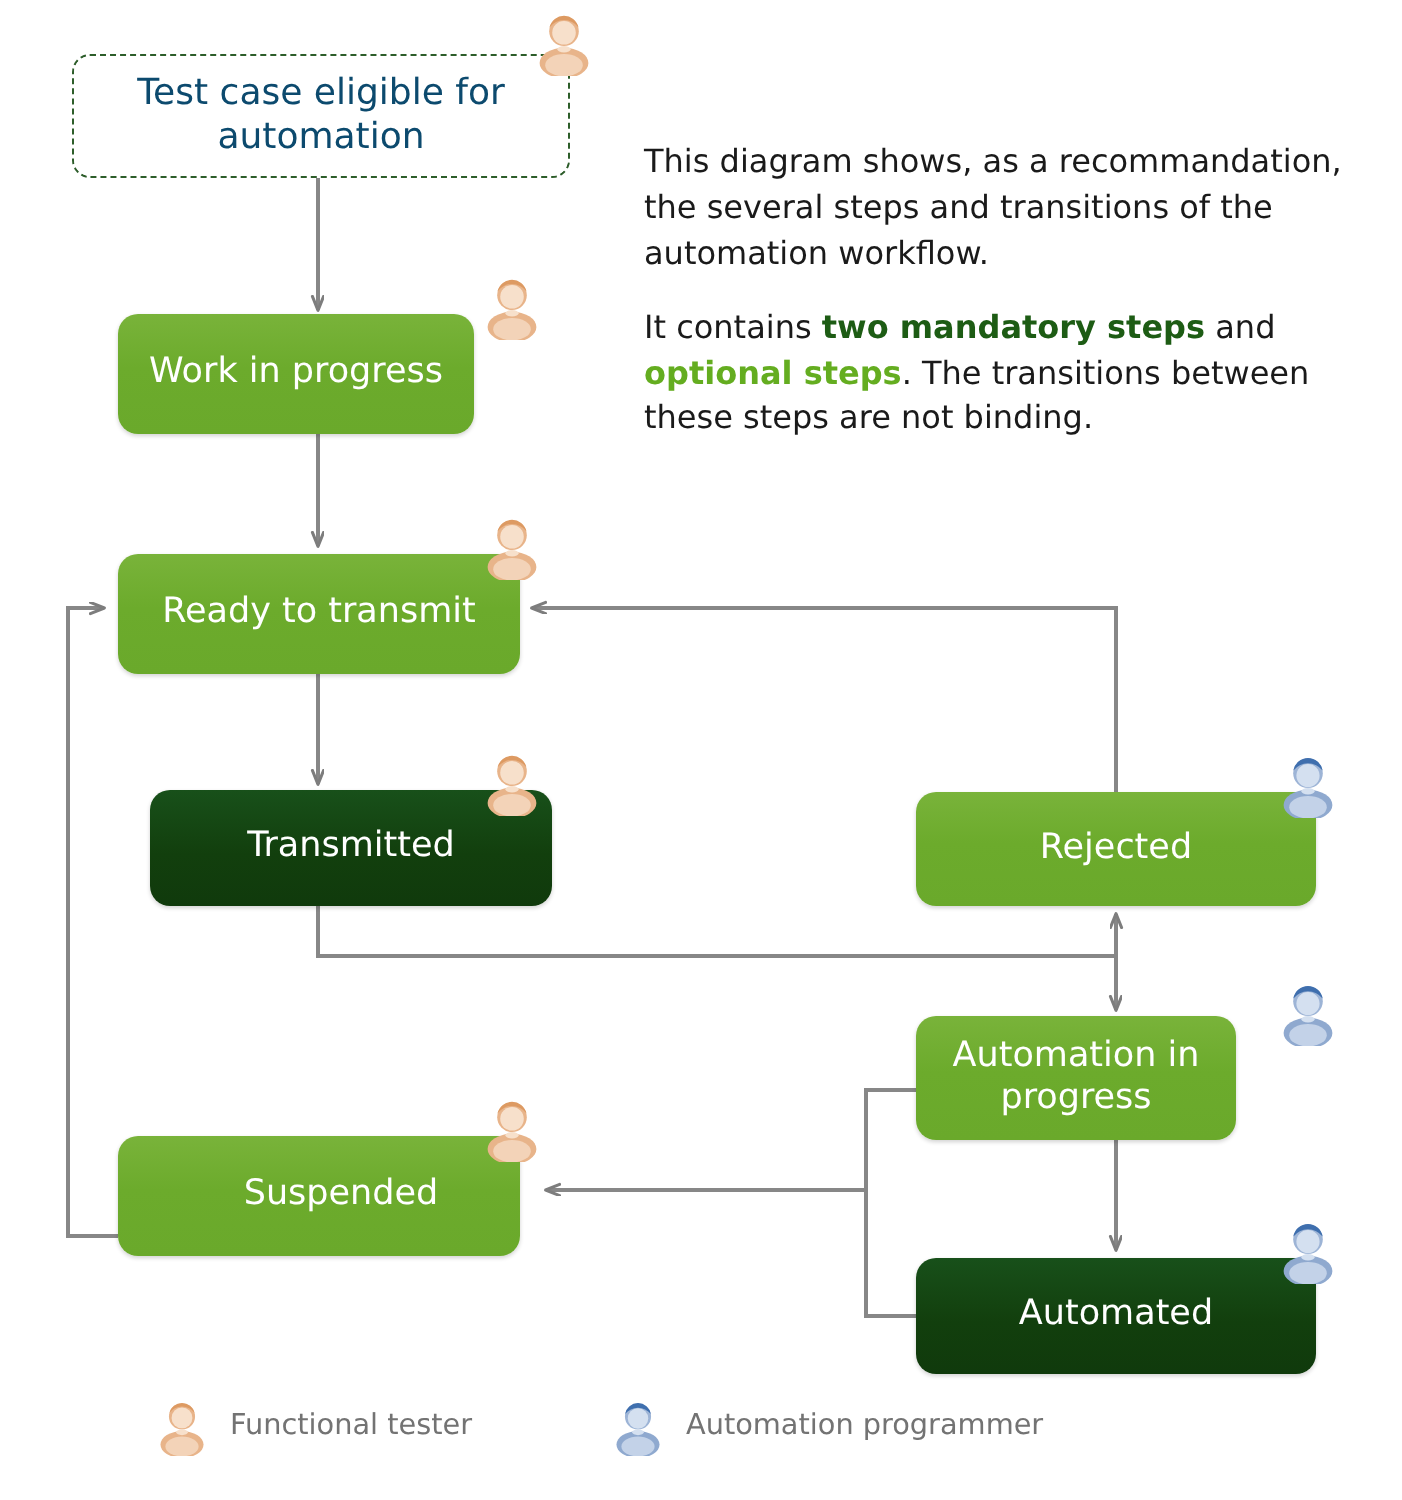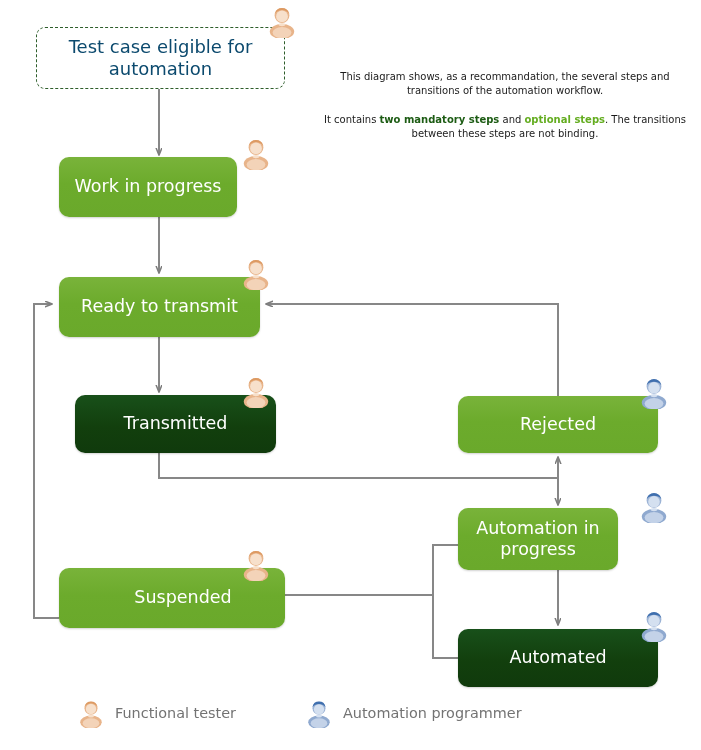--- a/index.html
+++ b/index.html
@@ -73,24 +73,23 @@
     height: 34px;
   }
   .avatar svg { display: block; width: 34px; height: 34px; }
 
   
   #description {
     position: absolute;
     left: 322px;
     top: 70px;
     width: 366px;
-    font-size: 10px;
+    font-size: 16px;
     line-height: 1.43;
     color: #1a1a1a;
-    text-align: center;
   }
   #description p { margin: 0; }
   #description .gap { height: 14px; }
   .em-dark { color: #1d5c14; font-weight: bold; }
   .em-light { color: #64ad20; font-weight: bold; }
 
   
   #legend {
     position: absolute;
     left: 0;
@@ -242,21 +241,21 @@
     <svg viewBox="0 0 34 34">
       <ellipse cx="17" cy="27.5" rx="12.2" ry="7.6" fill="#8fa9cf"></ellipse>
       <ellipse cx="17" cy="28.6" rx="9.4" ry="5.6" fill="#c3d2e8"></ellipse>
       <circle cx="17" cy="11.6" r="7.4" fill="#9db4d6"></circle>
       <circle cx="17" cy="12.8" r="5.8" fill="#d4e0f0"></circle>
       <path d="M9.7 10.2a7.4 7.4 0 0 1 14.6 0a9.3 9.3 0 0 0-14.6 0z" fill="#3f6fae"></path>
       <ellipse cx="17" cy="20.6" rx="3.3" ry="1.6" fill="#d4e0f0"></ellipse>
     </svg>
   </div>
 
-  <div class="node optional" style="left:59px; top:568px; width:226px; height:60px;padding-left:32px;">
+  <div class="node optional" style="left:59px; top:568px; width:201px; height:60px;padding-left:32px;">
     <span class="node-label">Suspended</span>
   </div>
   <div class="avatar" style="left:239px; top:547px;">
     <svg viewBox="0 0 34 34">
       <ellipse cx="17" cy="27.5" rx="12.2" ry="7.6" fill="#e8b48a"></ellipse>
       <ellipse cx="17" cy="28.6" rx="9.4" ry="5.6" fill="#f3d3b8"></ellipse>
       <circle cx="17" cy="11.6" r="7.4" fill="#e8b48a"></circle>
       <circle cx="17" cy="12.4" r="5.9" fill="#f7e0cb"></circle>
       <path d="M9.8 9.6a7.4 7.4 0 0 1 14.4 0a9 9 0 0 0-14.4 0z" fill="#dd9a62"></path>
       <ellipse cx="17" cy="20.6" rx="3.3" ry="1.6" fill="#f7e0cb"></ellipse>

